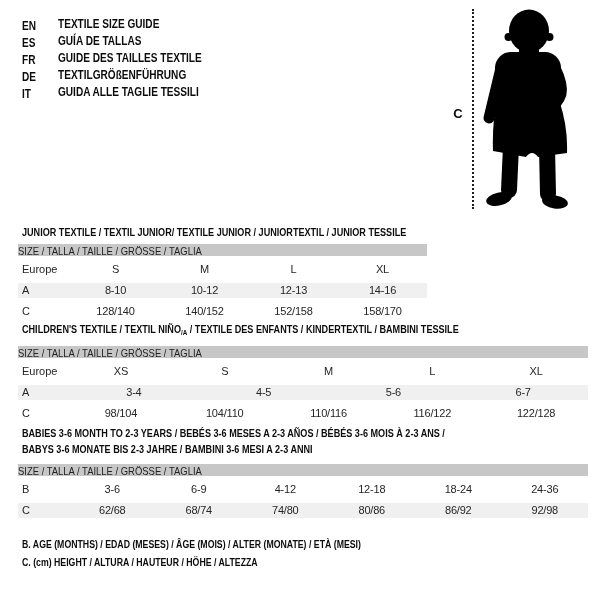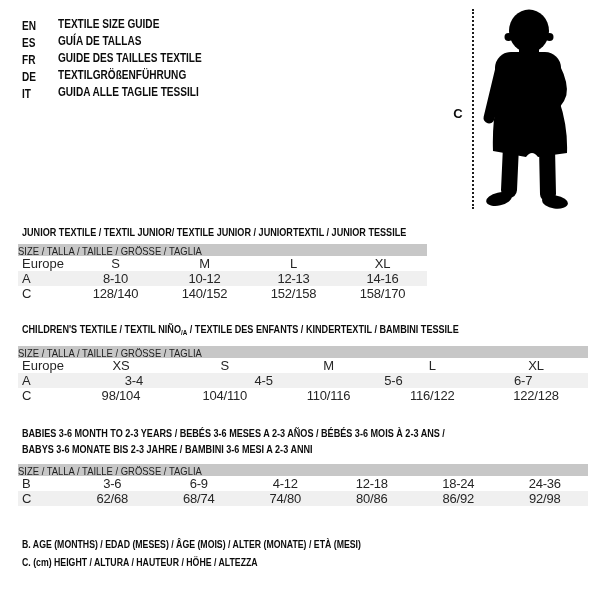--- a/index.html
+++ b/index.html
@@ -25,21 +25,21 @@
 
   
   .sec-title { position: absolute; left: 22px; height: 14px; line-height: 14px; }
   .sec-title .sq { font-weight: 700; font-size: 11.5px; transform: scaleX(.79); color: #0c0c0c; }
   .subscript { font-size: 8px; vertical-align: -2px; }
 
   
   .tbl { position: absolute; left: 18px; }
   .thead { height: 12px; line-height: 12px; background: #c7c7c7; }
   .thead .sq { font-size: 10.5px; transform: scaleX(.9); color: #222; }
-  .trow { display: flex; height: 15px; line-height: 15px; font-size: 13px; color: #262626; }
+  .trow { display: flex; height: 15px; line-height: 15px; font-size: 11px; color: #262626; margin-top: 6px; }
   .trow.alt { background: #f0f0f0; }
   .rl { padding-left: 4px; }
   .l53 { width: 53px; }
   .l51 { width: 51px; }
   .cell { flex: 1; text-align: center; letter-spacing: -0.2px; }
 
   
   .footnotes { position: absolute; left: 22px; top: 534px; }
   .fn { height: 18px; line-height: 18px; }
   .fn .sq { font-weight: 700; font-size: 11.5px; transform: scaleX(.76); color: #0c0c0c; }

